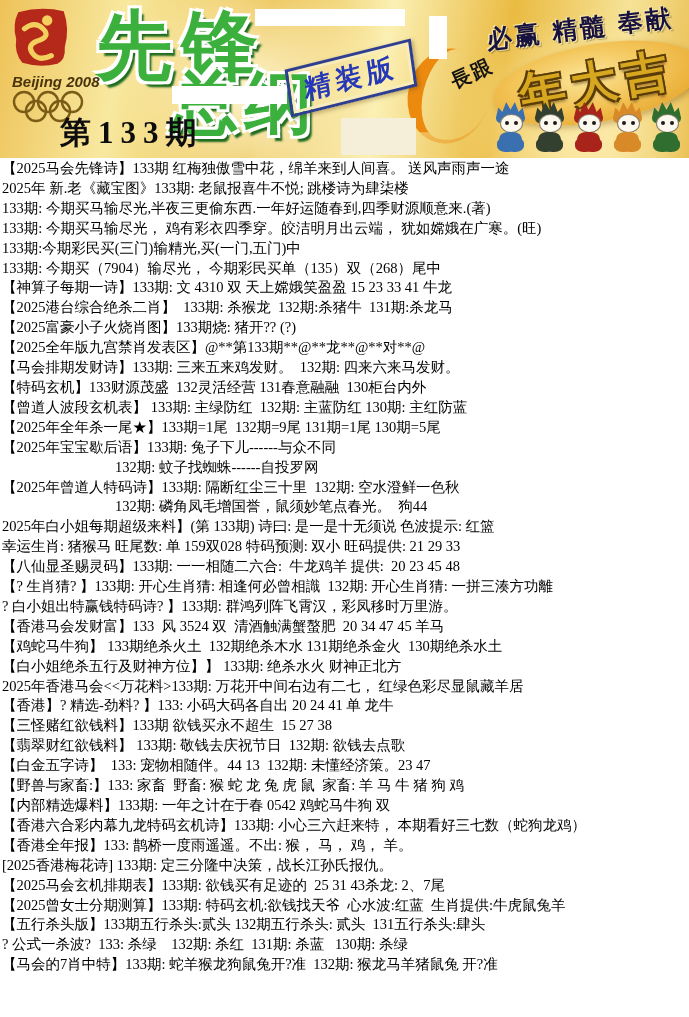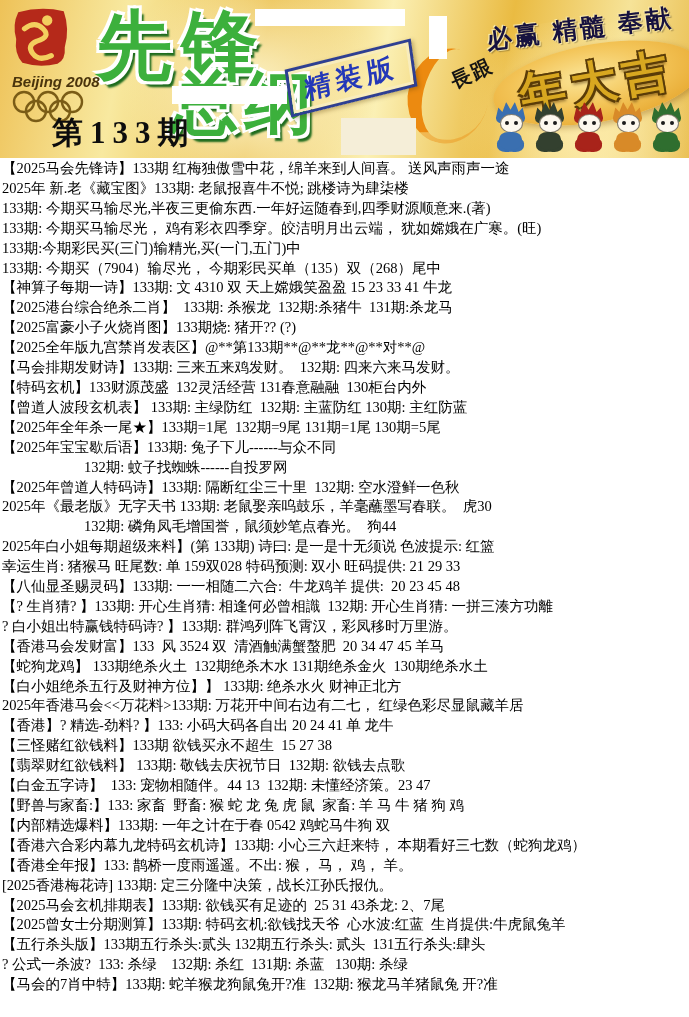--- a/index.html
+++ b/index.html
@@ -15,21 +15,21 @@
     background:radial-gradient(circle,#fceaa8 0%,rgba(252,234,168,0) 65%);}
   .emblem{position:absolute;left:10px;top:6px;width:110px;z-index:3;}
   .beijing-text{font-family:"Liberation Sans",sans-serif;font-style:italic;font-weight:bold;
     font-size:15px;color:#4a340c;margin:1px 0 0 2px;letter-spacing:0;}
   .t-xf{position:absolute;left:96px;top:8px;z-index:2;font-family:"Liberation Sans",sans-serif;
     font-size:76px;font-weight:bold;color:#3cb03c;letter-spacing:10px;line-height:1;
     text-shadow:-3px -3px 0 #fff,3px -3px 0 #fff,-3px 3px 0 #fff,3px 3px 0 #fff,5px 6px 2px #1d6b1d;}
   .t-zg{position:absolute;left:170px;top:68px;z-index:2;font-family:"Liberation Sans",sans-serif;
     font-size:68px;font-weight:bold;color:#3cb03c;letter-spacing:6px;line-height:1;
     text-shadow:-3px -3px 0 #fff,3px -3px 0 #fff,-3px 3px 0 #fff,3px 3px 0 #fff,5px 6px 2px #1d6b1d;}
-  .issue{position:absolute;left:52px;top:112px;z-index:3;font-size:31px;font-weight:600;color:#0d0d0d;letter-spacing:7px;}
+  .issue{position:absolute;left:60px;top:112px;z-index:3;font-size:31px;font-weight:600;color:#0d0d0d;letter-spacing:7px;}
   .badge{position:absolute;left:286px;top:54px;z-index:4;transform:rotate(-14deg) skewX(-6deg);
     font-family:"Liberation Sans",sans-serif;font-size:27px;font-weight:bold;color:#2438b8;
     letter-spacing:5px;padding:3px 14px;border:3px solid #2e3f92;
     box-shadow:inset 0 0 0 3px #f8ecbc,2px 2px 4px rgba(90,60,0,.35);}
   .slogan{position:absolute;left:486px;top:12px;z-index:4;transform:rotate(-7deg);
     font-family:"Liberation Sans",sans-serif;font-size:25px;font-weight:bold;color:#17123f;
     letter-spacing:3px;text-shadow:1px 1px 0 #f8e8a8,-1px -1px 0 #f8e8a8,2px 2px 1px rgba(0,0,0,.25);}
   .changgen{position:absolute;left:450px;top:60px;z-index:4;transform:rotate(-24deg);
     font-family:"Liberation Sans",sans-serif;font-size:20px;font-weight:bold;color:#141414;letter-spacing:2px;}
   .swoosh{position:absolute;left:408px;top:48px;z-index:3;width:66px;height:92px;border-radius:50%;
@@ -55,21 +55,21 @@
     border-radius:40% 40% 45% 45%;box-shadow:-4px 4px 0 -2px var(--c),4px 4px 0 -2px var(--c);}
   .patch{position:absolute;background:#ffffff;z-index:6;}
   .p1{left:255px;top:9px;width:150px;height:17px;}
   .p2{left:172px;top:86px;width:115px;height:18px;}
   .p3{left:429px;top:16px;width:18px;height:43px;}
   .p4{left:341px;top:118px;width:75px;height:37px;background:#f5eed8;}
   
   .content{position:absolute;left:0;top:159px;width:668px;}
   .line{font-family:"Liberation Serif",serif;font-size:14.5px;line-height:19.9px;color:#000;
     white-space:pre;padding-left:2px;overflow:hidden;}
-  .line.indent{padding-left:84px;}
+  .line.indent{padding-left:115px;}
 </style>
 </head>
 <body>
 
 <div class="page">
   <div class="header">
 
     <div class="emblem">
       <svg width="62" height="62" viewBox="0 0 60 60">
         <path d="M8 6 Q30 0 52 5 Q58 22 53 40 Q54 52 46 56 Q28 60 12 55 Q4 46 6 32 Q2 18 8 6 Z" fill="#b5291a"></path>
@@ -141,29 +141,28 @@
       <div class="line">【2025港台综合绝杀二肖】  133期: 杀猴龙  132期:杀猪牛  131期:杀龙马</div>
       <div class="line">【2025富豪小子火烧肖图】133期烧: 猪开?? (?)</div>
       <div class="line">【2025全年版九宫禁肖发表区】@**第133期**@**龙**@**对**@</div>
       <div class="line">【马会排期发财诗】133期: 三来五来鸡发财。  132期: 四来六来马发财。</div>
       <div class="line">【特码玄机】133财源茂盛  132灵活经营 131春意融融  130柜台内外</div>
       <div class="line">【曾道人波段玄机表】 133期: 主绿防红  132期: 主蓝防红 130期: 主红防蓝</div>
       <div class="line">【2025年全年杀一尾★】133期=1尾  132期=9尾 131期=1尾 130期=5尾</div>
       <div class="line">【2025年宝宝歇后语】133期: 兔子下儿------与众不同</div>
       <div class="line indent">132期: 蚊子找蜘蛛------自投罗网</div>
       <div class="line">【2025年曾道人特码诗】133期: 隔断红尘三十里  132期: 空水澄鲜一色秋</div>
-      <div class="line">2025年《最老版》无字天书 133期: 老鼠娶亲呜鼓乐，羊毫蘸墨写春联。  虎30</div>
       <div class="line indent">132期: 磷角凤毛增国誉，鼠须妙笔点春光。  狗44</div>
       <div class="line">2025年白小姐每期超级来料】(第 133期) 诗曰: 是一是十无须说 色波提示: 红篮</div>
       <div class="line">幸运生肖: 猪猴马 旺尾数: 单 159双028 特码预测: 双小 旺码提供: 21 29 33</div>
       <div class="line">【八仙显圣赐灵码】133期: 一一相随二六合:  牛龙鸡羊 提供:  20 23 45 48</div>
       <div class="line">【? 生肖猜? 】133期: 开心生肖猜: 相逢何必曾相識  132期: 开心生肖猜: 一拼三湊方功離</div>
       <div class="line">? 白小姐出特赢钱特码诗? 】133期: 群鸿列阵飞霄汉，彩凤移时万里游。</div>
       <div class="line">【香港马会发财富】133  风 3524 双  清酒触满蟹螯肥  20 34 47 45 羊马</div>
-      <div class="line">【蛇狗龙鸡】 133期绝杀火土  132期绝杀木水 131期绝杀金火  130期绝杀水土</div>
+      <div class="line">【鸡蛇马牛狗】 133期绝杀火土  132期绝杀木水 131期绝杀金火  130期绝杀水土</div>
       <div class="line">【白小姐绝杀五行及财神方位】】 133期: 绝杀水火 财神正北方</div>
       <div class="line">2025年香港马会&lt;&lt;万花料&gt;133期: 万花开中间右边有二七， 红绿色彩尽显鼠藏羊居</div>
       <div class="line">【香港】? 精选-劲料? 】133: 小码大码各自出 20 24 41 单 龙牛</div>
       <div class="line">【三怪赌红欲钱料】133期 欲钱买永不超生  15 27 38</div>
       <div class="line">【翡翠财红欲钱料】 133期: 敬钱去庆祝节日  132期: 欲钱去点歌</div>
       <div class="line">【白金五字诗】  133: 宠物相随伴。44 13  132期: 未懂经济策。23 47</div>
       <div class="line">【野兽与家畜:】133: 家畜  野畜: 猴 蛇 龙 兔 虎 鼠  家畜: 羊 马 牛 猪 狗 鸡</div>
       <div class="line">【内部精选爆料】133期: 一年之计在于春 0542 鸡蛇马牛狗 双</div>
       <div class="line">【香港六合彩内幕九龙特码玄机诗】133期: 小心三六赶来特， 本期看好三七数（蛇狗龙鸡）</div>
       <div class="line">【香港全年报】133: 鹊桥一度雨遥遥。不出: 猴， 马， 鸡， 羊。</div>

